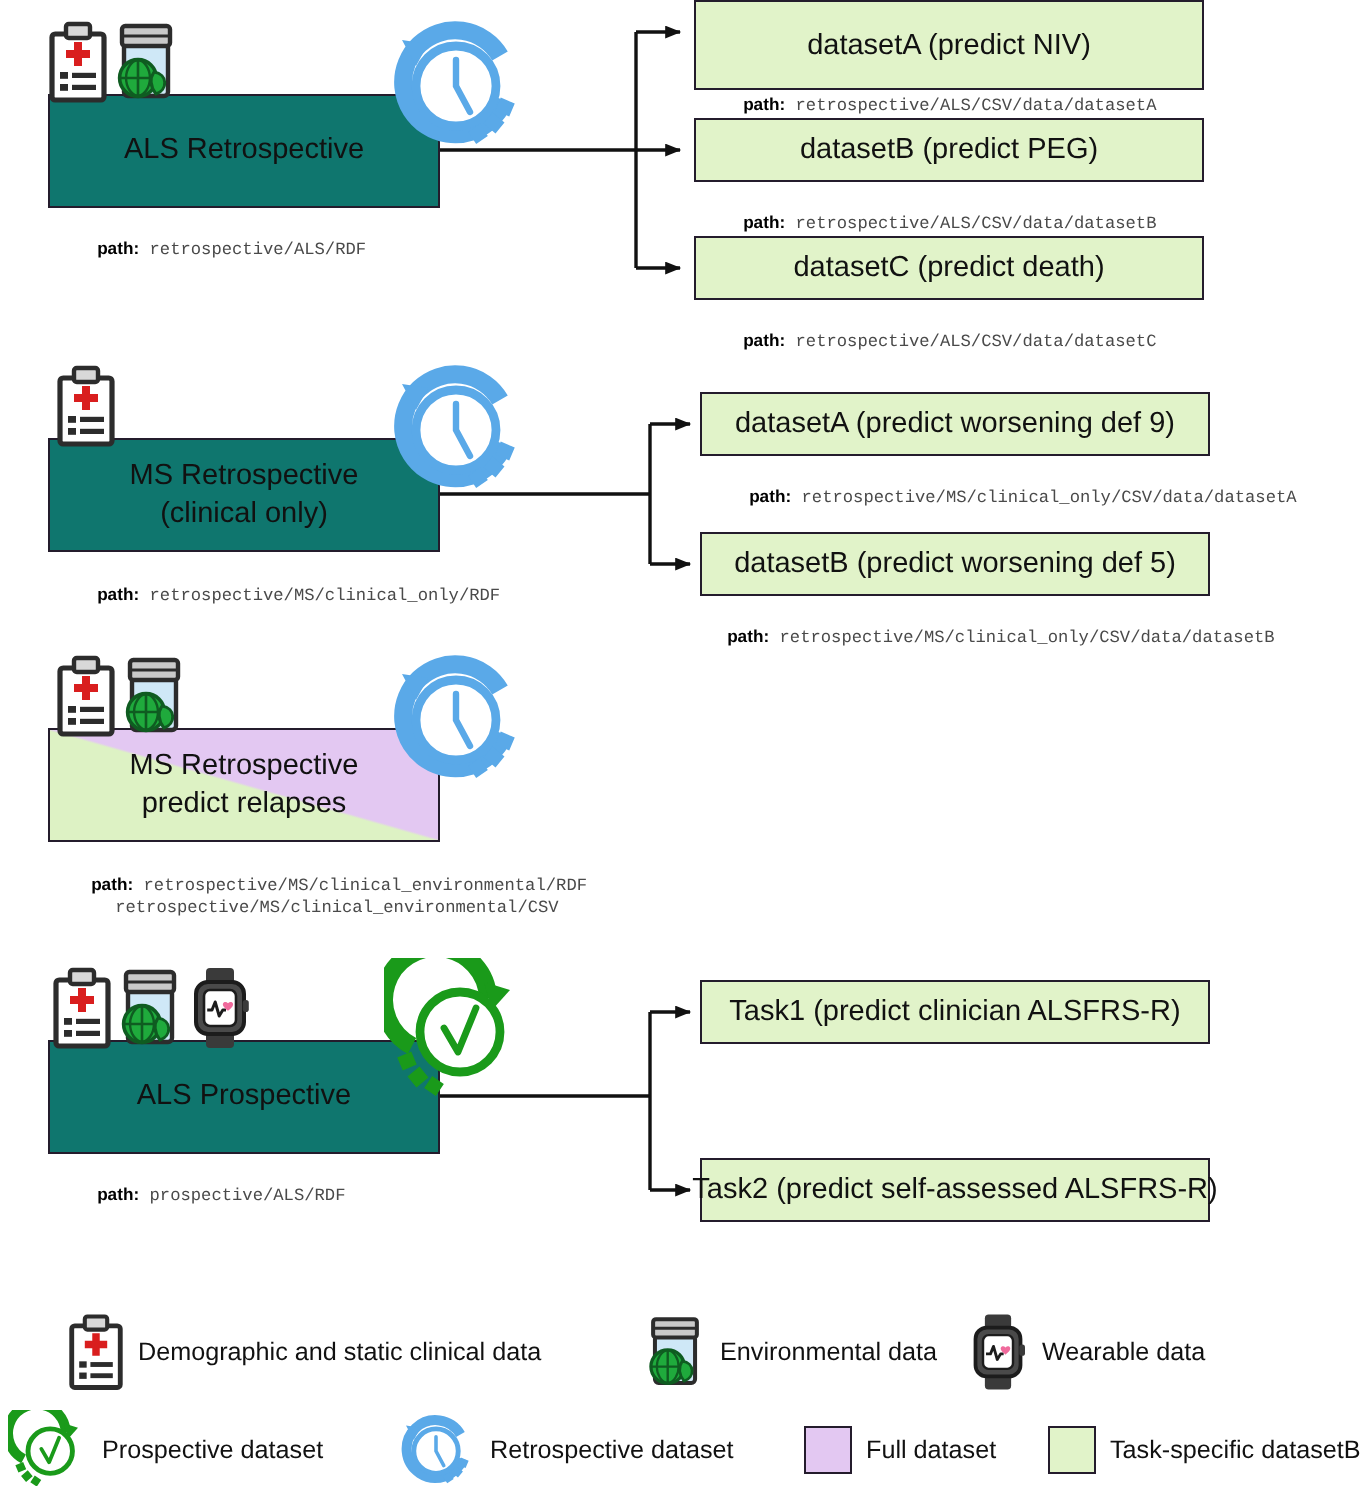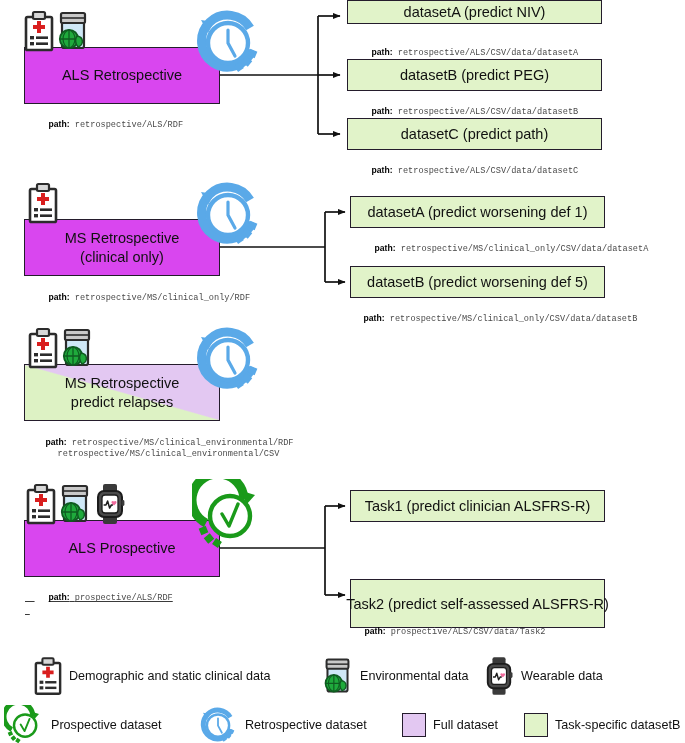--- a/index.html
+++ b/index.html
@@ -12,21 +12,21 @@
 
   
   .srcbox{
     position:absolute;
     border:1.6px solid #241c2c;
     box-sizing:border-box;
     display:flex;align-items:center;justify-content:center;
     text-align:center;
     font-size:14.5px;line-height:1.25;
     color:#111;
-    background:#d946ef;
+    background:#0f766e;
     z-index:3;
   }
   .srcbox.split{
     background:linear-gradient(to top right,#ddf2c4 0%,#ddf2c4 49.4%,#e3c8f2 50.6%,#e3c8f2 100%);
   }
   .srcbox span{display:block;position:relative;z-index:4;}
 
   
   .taskbox{
     position:absolute;
@@ -135,36 +135,36 @@
       <path d="M57 46 l7 3 M52 53 l6 5 M45 58 l4 6" stroke-width="7" stroke-linecap="butt"></path>
     </g>
     <path d="M22 16 L9 14 L16 27 Z" fill="#5aa9e8"></path>
     <circle cx="36" cy="37" r="20" fill="#fff" stroke="#5aa9e8" stroke-width="4.4"></circle>
     <path d="M36 24 L36 37 L43 50" stroke="#5aa9e8" stroke-width="3.2" fill="none" stroke-linecap="round"></path>
   </svg>
   <div class="pathcap" style="left:25px;top:108px;">
     <b>path:</b><span class="mono"> </span><span class="mono">retrospective/ALS/RDF</span>
   </div>
 
-  <div class="taskbox" style="left:347px;top:0px;width:255px;height:24px;">
+  <div class="taskbox" style="left:347px;top:0px;width:255px;height:45px;">
     <span>datasetA (predict NIV)</span>
   </div>
   <div class="pathcap" style="left:348px;top:36px;">
     <b>path:</b><span class="mono"> </span><span class="mono">retrospective/ALS/CSV/data/datasetA</span>
   </div>
 
   <div class="taskbox" style="left:347px;top:59px;width:255px;height:32px;">
     <span>datasetB (predict PEG)</span>
   </div>
   <div class="pathcap" style="left:348px;top:95px;">
     <b>path:</b><span class="mono"> </span><span class="mono">retrospective/ALS/CSV/data/datasetB</span>
   </div>
 
   <div class="taskbox" style="left:347px;top:118px;width:255px;height:32px;">
-    <span>datasetC (predict path)</span>
+    <span>datasetC (predict death)</span>
   </div>
   <div class="pathcap" style="left:348px;top:154px;">
     <b>path:</b><span class="mono"> </span><span class="mono">retrospective/ALS/CSV/data/datasetC</span>
   </div>
 
   <div class="srcbox" style="left:24px;top:219px;width:196px;height:57px;flex-direction:column;">
     <span>MS Retrospective</span>
     <span>(clinical only)</span>
   </div>
   <div class="iconstrip" style="left:28px;top:182px;height:42px;">
@@ -185,21 +185,21 @@
     </g>
     <path d="M22 16 L9 14 L16 27 Z" fill="#5aa9e8"></path>
     <circle cx="36" cy="37" r="20" fill="#fff" stroke="#5aa9e8" stroke-width="4.4"></circle>
     <path d="M36 24 L36 37 L43 50" stroke="#5aa9e8" stroke-width="3.2" fill="none" stroke-linecap="round"></path>
   </svg>
   <div class="pathcap" style="left:25px;top:281px;">
     <b>path:</b><span class="mono"> </span><span class="mono">retrospective/MS/clinical_only/RDF</span>
   </div>
 
   <div class="taskbox" style="left:350px;top:196px;width:255px;height:32px;">
-    <span>datasetA (predict worsening def 1)</span>
+    <span>datasetA (predict worsening def 9)</span>
   </div>
   <div class="pathcap" style="left:351px;top:232px;">
     <b>path:</b><span class="mono"> </span><span class="mono">retrospective/MS/clinical_only/CSV/data/datasetA</span>
   </div>
 
   <div class="taskbox" style="left:350px;top:266px;width:255px;height:32px;">
     <span>datasetB (predict worsening def 5)</span>
   </div>
   <div class="pathcap" style="left:340px;top:302px;">
     <b>path:</b><span class="mono"> </span><span class="mono">retrospective/MS/clinical_only/CSV/data/datasetB</span>
@@ -279,33 +279,30 @@
   </div>
   <svg style="position:absolute;left:192px;top:479px;z-index:5;" width="72" height="72" viewBox="0 0 72 72">
     <g fill="none" stroke="#1a9a1a">
       <path d="M14 44 A26 26 0 1 1 52 20" stroke-width="9"></path>
       <path d="M15 50 l-7 3 M20 57 l-6 5 M27 61 l-4 6" stroke-width="7"></path>
     </g>
     <path d="M50 12 L63 16 L54 26 Z" fill="#1a9a1a"></path>
     <circle cx="38" cy="37" r="20" fill="#fff" stroke="#1a9a1a" stroke-width="4.4"></circle>
     <path d="M30 35 L37 47 L46 25" stroke="#1a9a1a" stroke-width="3.4" fill="none" stroke-linecap="round" stroke-linejoin="round"></path>
   </svg>
-  <div class="pathcap" style="left:25px;top:581px;text-decoration:underline;">
+  <div class="pathcap" style="left:25px;top:581px;">
     <b>path:</b><span class="mono"> </span><span class="mono">prospective/ALS/RDF</span>
   </div>
 
   <div class="taskbox" style="left:350px;top:490px;width:255px;height:32px;">
     <span>Task1 (predict clinician ALSFRS-R)</span>
   </div>
 
-  <div class="taskbox" style="left:350px;top:579px;width:255px;height:49px;">
+  <div class="taskbox" style="left:350px;top:579px;width:255px;height:32px;">
     <span>Task2 (predict self-assessed ALSFRS-R)</span>
-  </div>
-  <div class="pathcap" style="left:341px;top:615px;">
-    <b>path:</b><span class="mono"> </span><span class="mono">prospective/ALS/CSV/data/Task2</span>
   </div>
 
   <div class="legend">
 
     <div class="lg-item" style="left:34px;top:8px;">
       <svg width="28" height="40" viewBox="0 0 30 42">
         <rect x="2" y="7" width="26" height="33" rx="1.6" fill="#fff" stroke="#2c2c2c" stroke-width="2.6"></rect>
         <rect x="9" y="2" width="12" height="7" rx="1.4" fill="#d8d8d8" stroke="#2c2c2c" stroke-width="2.2"></rect>
         <path d="M13 11 h4 v4 h4 v4 h-4 v4 h-4 v-4 h-4 v-4 h4 z" fill="#d91e1e"></path>
         <rect x="6" y="26" width="4" height="3.4" fill="#2c2c2c"></rect>

